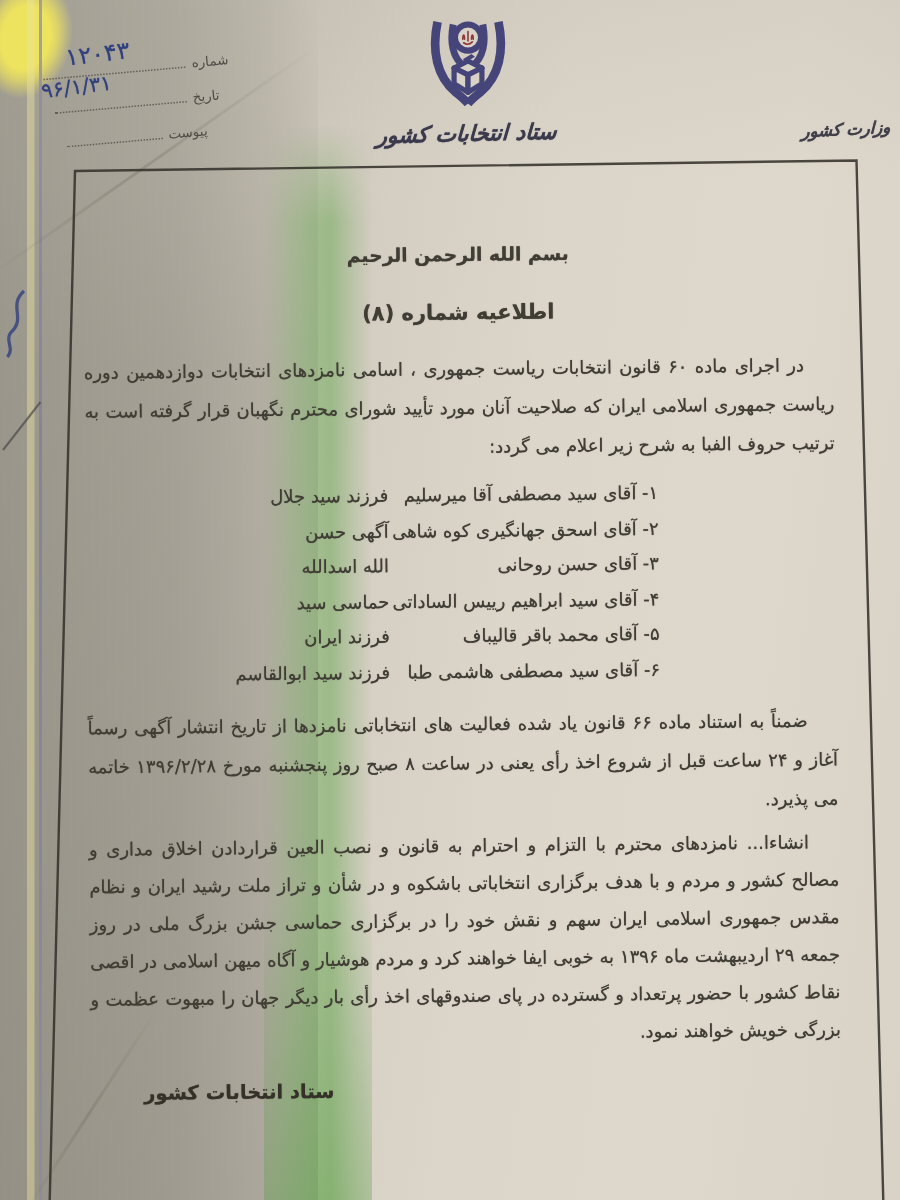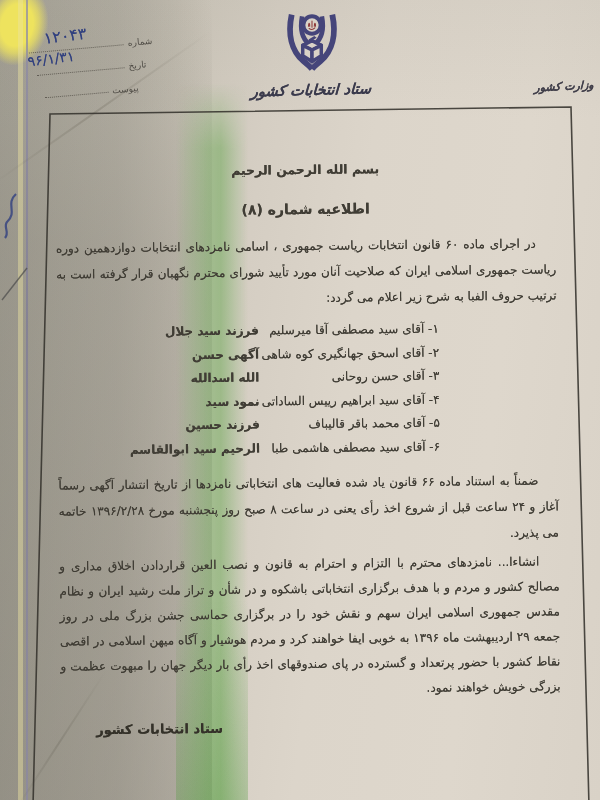--- a/index.html
+++ b/index.html
@@ -82,21 +82,21 @@
   .bismillah{padding-top:12px;text-align:center;font-weight:bold;font-size:12.5px;}
   .notice-title{margin-top:24px;text-align:center;font-weight:bold;font-size:14px;}
   .para{
     font-size:12px;line-height:26px;text-align:justify;text-align-last:right;
     text-indent:20px;
   }
   .intro{margin-top:16px;}
   .cand-list{margin-top:8px;}
   .cand-row{display:flex;direction:rtl;line-height:23.5px;font-size:12px;padding-right:118px;}
   .cand-name{width:180px;white-space:nowrap;}
-  .cand-father{white-space:nowrap;font-weight:bold;}
+  .cand-father{white-space:nowrap;}
   .campaign{margin-top:10px;}
   .closing{margin-top:4px;line-height:25px;}
   .signature{
     margin-top:18px;font-weight:bold;font-size:13px;color:#343129;
     padding-right:338px;white-space:nowrap;
   }
 
   .border-svg{position:absolute;inset:0;width:600px;height:800px;}
   .edge-scribbles{position:absolute;left:0;top:180px;width:40px;height:140px;}
 </style>
@@ -170,29 +170,29 @@
     <div class="cand-row">
       <span class="cand-name">۲- آقای اسحق جهانگیری کوه شاهی</span>
       <span class="cand-father">آگهی حسن</span>
     </div>
     <div class="cand-row">
       <span class="cand-name">۳- آقای حسن روحانی</span>
       <span class="cand-father">الله اسدالله</span>
     </div>
     <div class="cand-row">
       <span class="cand-name">۴- آقای سید ابراهیم رییس الساداتی</span>
-      <span class="cand-father">نمود سید</span>
+      <span class="cand-father">حماسی سید</span>
     </div>
     <div class="cand-row">
       <span class="cand-name">۵- آقای محمد باقر قالیباف</span>
-      <span class="cand-father">فرزند حسین</span>
+      <span class="cand-father">فرزند ایران</span>
     </div>
     <div class="cand-row">
       <span class="cand-name">۶- آقای سید مصطفی هاشمی طبا</span>
-      <span class="cand-father">الرحیم سید ابوالقاسم</span>
+      <span class="cand-father">فرزند سید ابوالقاسم</span>
     </div>
   </div>
 
   <div class="para campaign">ضمناً به استناد ماده ۶۶ قانون یاد شده فعالیت های انتخاباتی نامزدها از تاریخ انتشار آگهی رسماً آغاز و ۲۴ ساعت قبل از شروع اخذ رأی یعنی در ساعت ۸ صبح روز پنجشنبه مورخ ۱۳۹۶/۲/۲۸ خاتمه می پذیرد.</div>
   <div class="para closing">انشاءا... نامزدهای محترم با التزام و احترام به قانون و نصب العین قراردادن اخلاق مداری و مصالح کشور و مردم و با هدف برگزاری انتخاباتی باشکوه و در شأن و تراز ملت رشید ایران و نظام مقدس جمهوری اسلامی ایران سهم و نقش خود را در برگزاری حماسی جشن بزرگ ملی در روز جمعه ۲۹ اردیبهشت ماه ۱۳۹۶ به خوبی ایفا خواهند کرد و مردم هوشیار و آگاه میهن اسلامی در اقصی نقاط کشور با حضور پرتعداد و گسترده در پای صندوقهای اخذ رأی بار دیگر جهان را مبهوت عظمت و بزرگی خویش خواهند نمود.</div>
   <div class="signature">ستاد انتخابات کشور</div>
 </div>
 
 <svg class="edge-scribbles" viewBox="0 0 40 140">
   <path d="M16,14 C5,24 18,32 7,42 C3,47 10,52 5,58" fill="none" stroke="#31407f" stroke-width="2.2" opacity=".8"></path>

